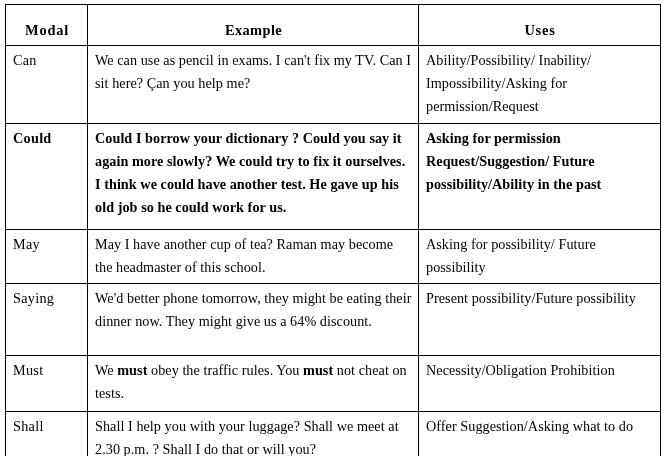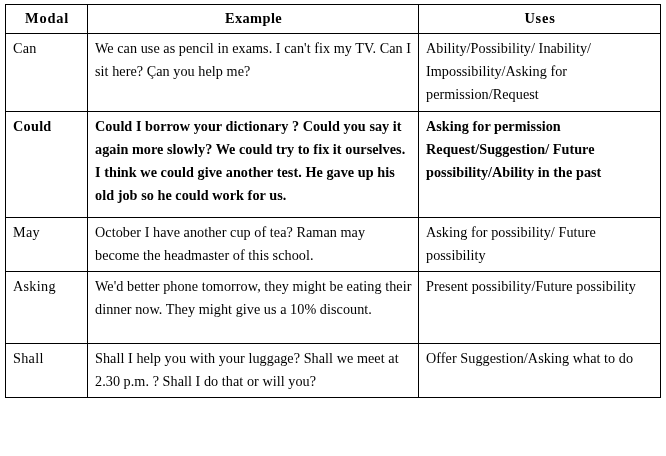--- a/index.html
+++ b/index.html
@@ -43,21 +43,21 @@
   
   col.col-modal   { width: 82px; }
   col.col-example { width: 331px; }
   col.col-uses    { width: 242px; }
 
   
   table.modal-table thead th {
     text-align: center;
     font-weight: bold;
     letter-spacing: 0.4px;
-    padding-top: 2px;
+    padding-top: 14px;
     padding-bottom: 3px;
     font-size: 14.4px;
   }
   table.modal-table thead th.h-modal {
     letter-spacing: 0.8px;
   }
   table.modal-table thead th.h-uses {
     letter-spacing: 0.8px;
     margin-left: 12px;
   }
@@ -108,36 +108,41 @@
     <tbody>
 
       <tr class="r-can">
         <td class="cell-modal plain">Can</td>
         <td class="cell-example">We can use as pencil in exams. I can't fix my TV. Can I sit here? Çan you help me?</td>
         <td class="cell-uses">Ability/Possibility/ Inability/ Impossibility/Asking for permission/Request</td>
       </tr>
 
       <tr class="r-could">
         <td class="cell-modal">Could</td>
-        <td class="cell-example">Could I borrow your dictionary ? Could you say it again more slowly? We could try to fix it ourselves. I think we could give another test. He gave up his old job so he could work for us.</td>
+        <td class="cell-example">Could I borrow your dictionary ? Could you say it again more slowly? We could try to fix it ourselves. I think we could have another test. He gave up his old job so he could work for us.</td>
         <td class="cell-uses">Asking for permission Request/Suggestion/ Future possibility/Ability in the past</td>
       </tr>
 
       <tr class="r-may">
         <td class="cell-modal">May</td>
-        <td class="cell-example">October I have another cup of tea? Raman may become the headmaster of this school.</td>
+        <td class="cell-example">May I have another cup of tea? Raman may become the headmaster of this school.</td>
         <td class="cell-uses">Asking for possibility/ Future possibility</td>
       </tr>
 
       <tr class="r-might">
-        <td class="cell-modal">Asking</td>
-        <td class="cell-example">We'd better phone tomorrow, they might be eating their dinner now. They might give us a 10% discount.</td>
+        <td class="cell-modal">Saying</td>
+        <td class="cell-example">We'd better phone tomorrow, they might be eating their dinner now. They might give us a 64% discount.</td>
         <td class="cell-uses">Present possibility/Future possibility</td>
       </tr>
 
+      <tr class="r-must">
+        <td class="cell-modal">Must</td>
+        <td class="cell-example"><span>We </span><span class="em-bold">must</span><span> obey the traffic rules. You </span><span class="em-bold">must</span><span> not cheat on tests.</span></td>
+        <td class="cell-uses">Necessity/Obligation Prohibition</td>
+      </tr>
 
 
       <tr class="r-shall">
         <td class="cell-modal">Shall</td>
         <td class="cell-example">Shall I help you with your luggage? Shall we meet at 2.30 p.m. ? Shall I do that or will you?</td>
         <td class="cell-uses">Offer Suggestion/Asking what to do</td>
       </tr>
 
     </tbody>
   </table>

